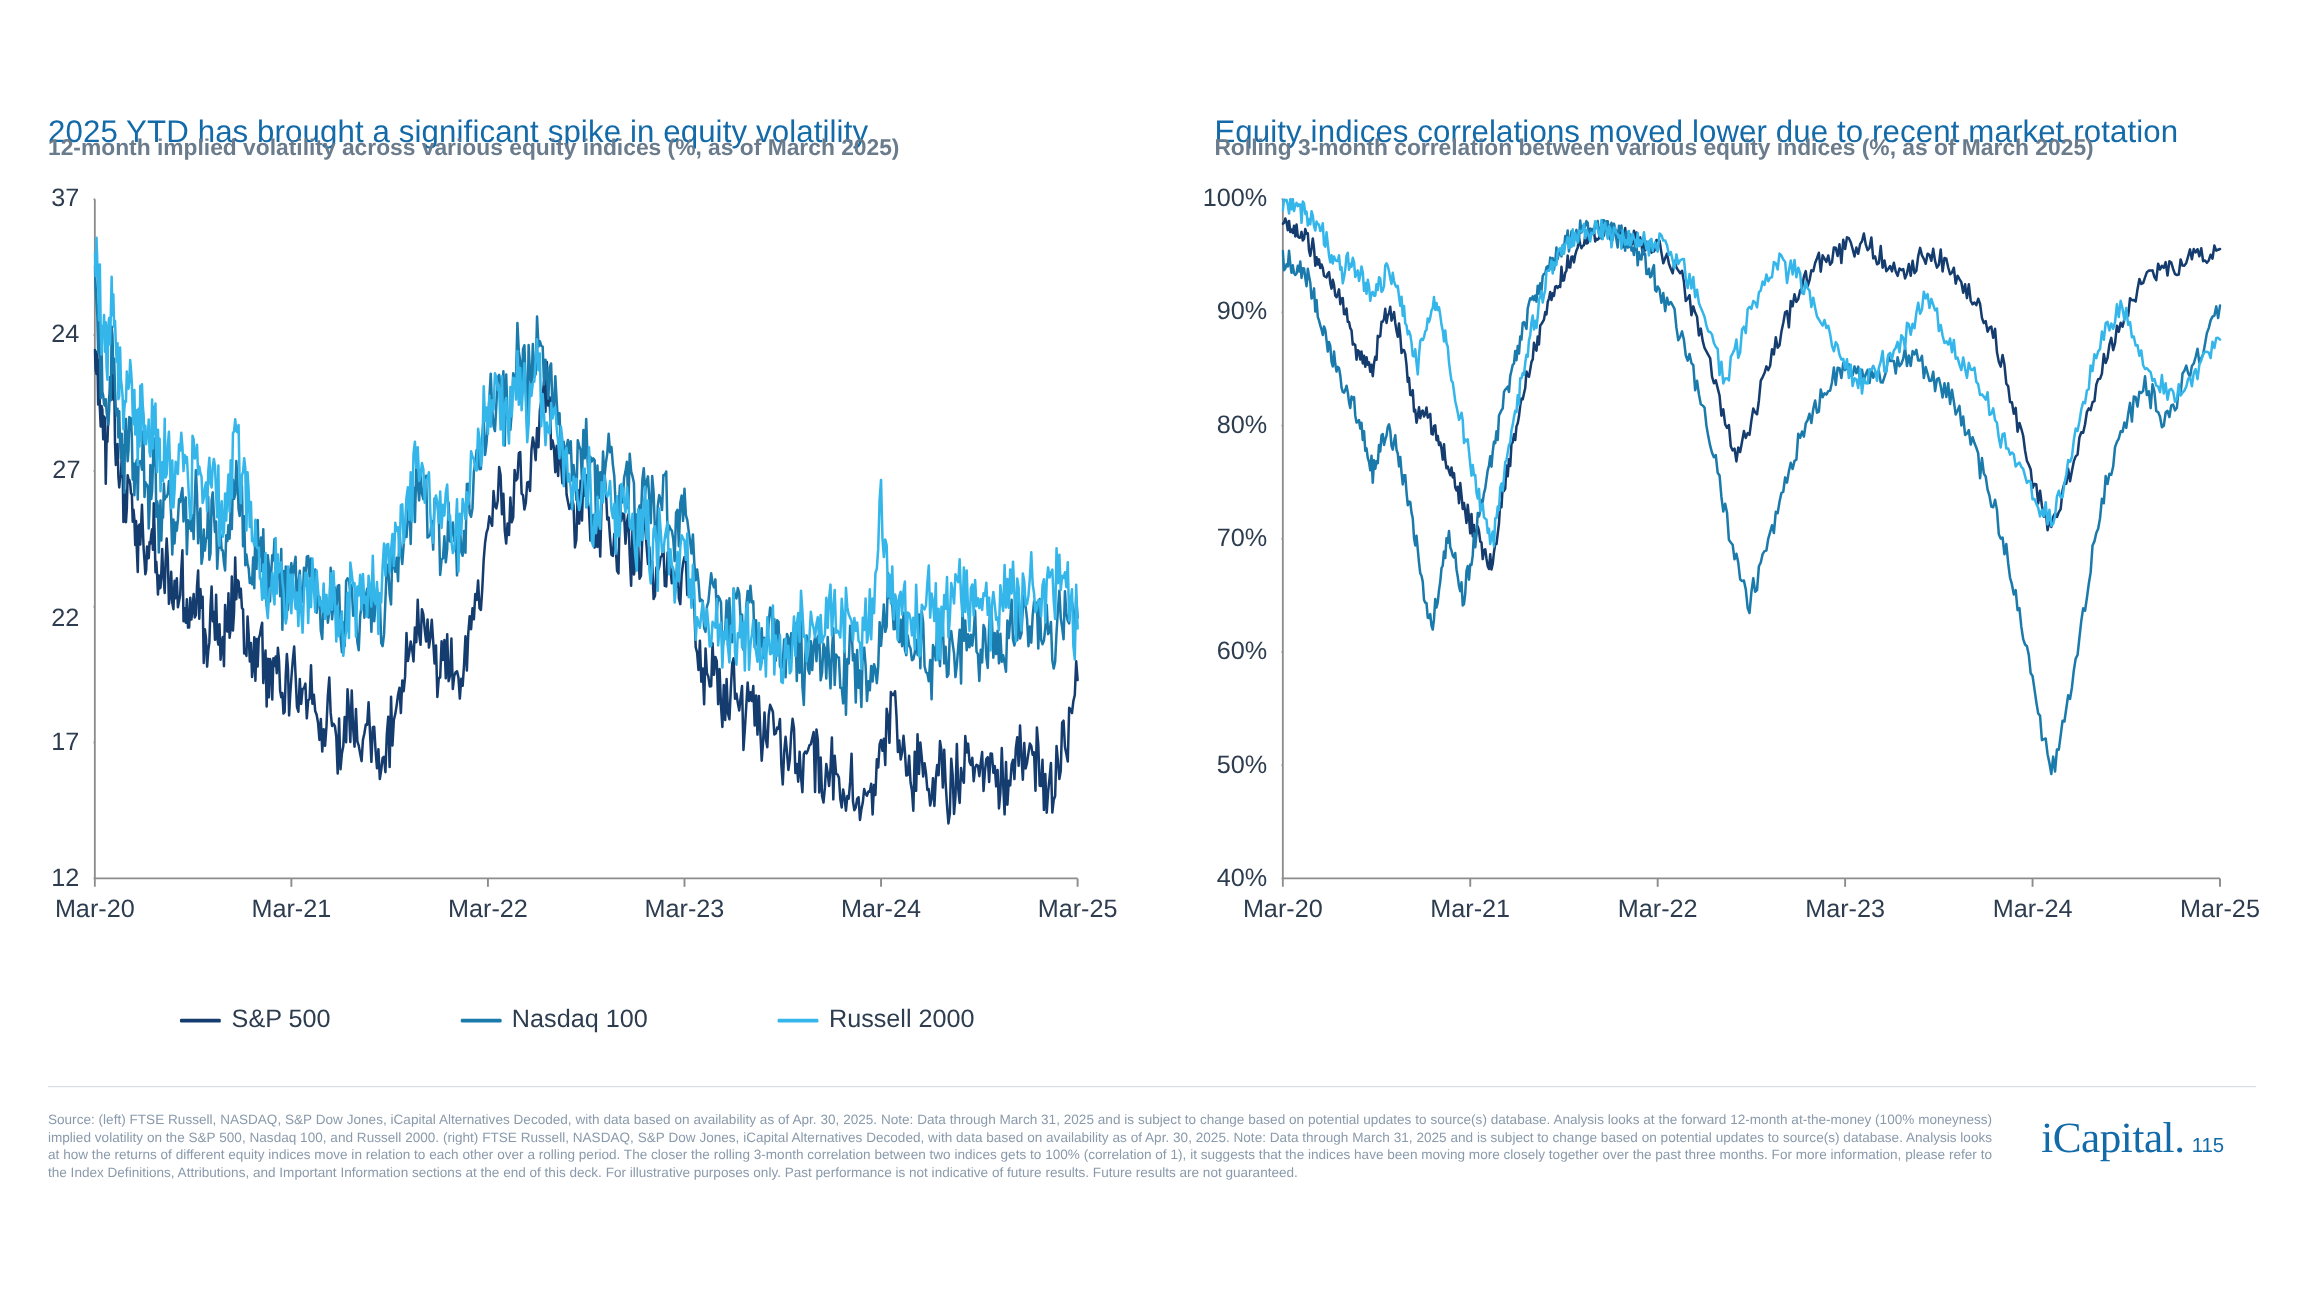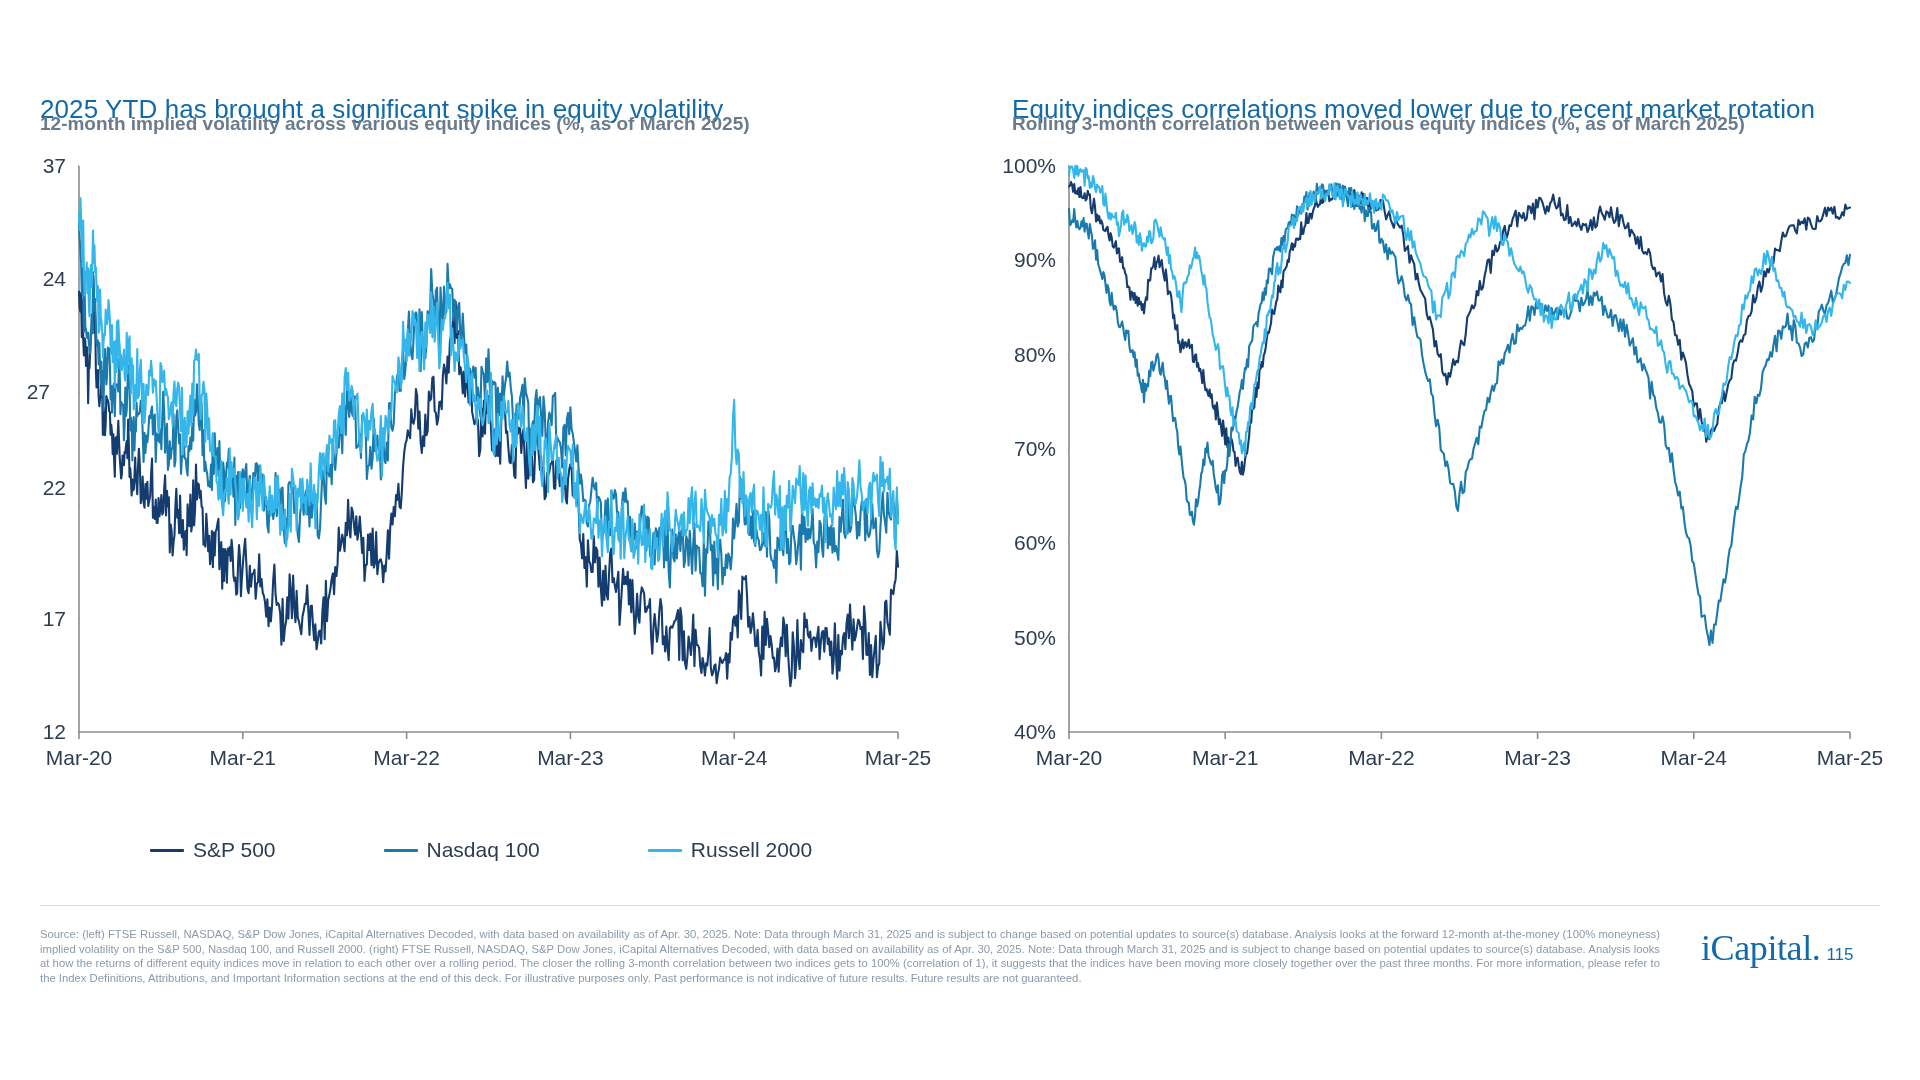--- a/index.html
+++ b/index.html
@@ -145,22 +145,22 @@
             <line x1="492.4" y1="567" x2="492.4" y2="574" stroke="#8c8c8c" stroke-width="1.6"></line>
             <line x1="656.2" y1="567" x2="656.2" y2="574" stroke="#8c8c8c" stroke-width="1.6"></line>
             <line x1="820" y1="567" x2="820" y2="574" stroke="#8c8c8c" stroke-width="1.6"></line>
             <path d="M1.00,126.67L1.70,142.68L2.40,146.60L3.11,127.95L3.81,172.11L4.51,135.22L5.21,174.76L5.91,190.37L6.62,173.26L7.32,176.39L8.02,200.98L8.72,182.12L9.42,183.38L10.13,238.17L10.83,202.54L11.53,203.11L12.23,182.91L12.93,166.50L13.64,162.84L14.34,151.43L15.04,153.75L15.74,138.38L16.44,168.01L17.15,150.04L17.85,204.28L18.55,222.39L19.25,220.41L19.95,204.95L20.66,232.09L21.36,241.18L22.06,232.74L22.76,232.16L23.46,215.06L24.17,222.99L24.87,270.01L25.57,243.15L26.27,250.91L26.97,270.21L27.68,258.92L28.38,231.01L29.08,234.35L29.78,234.97L30.48,238.09L31.19,246.21L31.89,246.98L32.59,269.80L33.29,259.78L33.99,267.75L34.70,289.19L35.40,269.23L36.10,294.74L36.80,311.64L37.50,273.46L38.21,272.06L38.91,288.70L39.61,272.37L40.31,255.72L41.01,274.86L41.72,292.59L42.42,302.17L43.12,313.45L43.82,309.93L44.52,290.52L45.23,293.84L45.93,300.11L46.63,286.74L47.33,287.95L48.03,280.70L48.74,276.03L49.44,293.12L50.14,254.46L50.84,278.34L51.54,311.92L52.25,303.09L52.95,314.52L53.65,330.42L54.35,314.50L55.05,325.45L55.76,324.58L56.46,311.57L57.16,292.56L57.86,311.46L58.56,319.75L59.27,329.13L59.97,303.28L60.90,283.80L61.84,300.38L62.78,338.21L63.71,331.59L64.65,311.46L65.58,337.23L66.52,342.63L67.46,318.99L68.39,333.58L69.33,316.90L70.26,340.96L71.20,335.83L72.14,331.09L73.07,310.13L74.01,293.54L74.94,352.79L75.88,341.94L76.82,353.90L77.75,334.48L78.69,358.01L79.62,357.98L80.56,333.16L81.50,351.27L82.43,342.63L83.37,330.00L84.30,349.54L85.24,347.44L86.18,323.64L87.11,310.42L88.05,350.57L88.98,325.74L89.92,341.39L90.86,332.34L91.79,387.41L92.73,359.48L93.66,366.73L94.60,390.51L95.54,377.33L96.47,370.33L97.41,340.85L98.34,323.76L99.28,352.75L100.22,345.00L101.15,368.11L102.09,330.60L103.02,366.20L103.96,372.17L104.90,355.13L105.83,384.69L106.77,370.61L107.70,365.76L108.64,390.09L109.58,339.19L110.51,358.69L111.45,361.26L112.38,329.43L113.32,366.48L114.26,358.45L115.19,315.36L116.13,360.36L117.06,344.80L118.00,299.52L118.94,334.35L119.87,318.37L120.81,319.53L121.74,333.00L122.68,325.71L123.62,341.67L124.55,342.79L125.49,379.63L126.42,375.91L127.36,381.59L128.30,348.85L129.23,363.96L130.17,386.28L131.10,370.85L132.04,399.20L132.98,390.32L133.91,365.96L134.85,402.21L135.78,367.44L136.72,390.46L137.66,366.72L138.59,364.17L139.53,358.32L140.46,353.90L141.40,404.25L142.34,388.31L143.27,377.11L144.21,423.74L145.14,383.97L146.08,416.00L147.02,384.15L147.95,387.63L148.89,417.81L149.82,383.65L150.76,390.07L151.70,382.18L152.63,396.07L153.57,374.76L154.50,385.33L155.44,410.70L156.38,416.06L157.31,412.57L158.25,429.65L159.18,428.37L160.12,397.89L161.06,380.03L161.99,392.17L162.93,431.13L163.86,413.71L164.80,400.18L165.97,385.40L167.14,373.84L168.31,397.58L169.48,424.05L170.65,428.14L171.82,400.86L172.99,421.64L174.16,409.11L175.33,408.57L176.50,404.70L177.67,433.63L178.84,418.56L180.01,417.38L181.18,389.42L182.35,421.44L183.52,413.94L184.69,427.56L185.86,430.64L187.03,437.22L188.20,451.66L189.37,434.26L190.54,461.29L191.71,442.64L192.88,456.53L194.05,440.36L195.22,414.64L196.39,399.57L197.56,429.08L198.73,439.99L199.90,438.09L201.07,440.03L202.24,448.92L203.41,479.63L204.58,433.74L205.75,476.07L206.92,462.89L208.09,456.68L209.26,432.42L210.43,453.58L211.60,409.35L212.77,426.47L213.94,453.24L215.11,410.48L216.28,441.72L217.45,457.18L218.62,425.84L219.79,452.92L220.96,456.35L222.13,462.98L223.30,469.27L224.47,451.48L225.64,446.29L226.81,438.81L227.98,438.99L229.15,420.23L230.32,445.20L231.49,469.88L232.66,441.00L233.83,440.65L235.00,460.83L236.17,475.25L237.34,459.32L238.51,484.22L239.68,476.48L240.85,466.60L242.02,465.65L243.19,478.53L244.36,446.71L245.53,432.38L246.70,474.12L247.87,415.68L249.04,456.26L250.21,435.01L251.38,430.07L252.55,422.81L253.72,413.86L254.89,408.20L256.06,429.22L257.23,402.11L258.40,411.03L259.57,398.88L260.74,362.57L261.91,385.79L263.08,379.02L264.25,369.67L265.42,375.53L266.59,386.22L267.76,357.85L268.93,370.19L270.10,334.76L271.27,363.48L272.44,372.38L273.61,342.62L274.78,346.89L275.95,359.85L277.12,369.64L278.29,351.36L279.46,374.67L280.63,366.22L281.80,351.54L282.97,369.05L284.14,387.87L285.31,372.85L286.48,415.83L287.65,399.98L288.82,399.60L289.99,369.46L291.16,384.89L292.33,368.43L293.50,400.21L294.67,363.52L295.84,402.58L297.01,398.07L298.18,367.16L299.35,409.19L300.52,398.26L301.69,395.23L302.86,394.43L304.03,399.46L305.20,417.14L306.37,400.55L307.54,406.50L308.71,388.92L309.88,365.25L311.05,393.65L312.22,362.80L313.39,348.59L314.56,359.38L315.73,341.98L316.90,351.13L318.07,330.03L319.24,334.88L320.41,318.76L321.58,341.79L322.75,343.21L323.92,325.34L325.09,301.08L326.26,287.09L327.43,278.87L328.60,275.29L329.77,265.29L330.94,269.72L332.11,273.16L333.28,244.23L334.45,256.83L335.62,258.68L336.79,252.17L337.96,224.15L339.13,230.75L340.30,263.58L341.47,246.47L342.64,277.12L343.81,287.95L344.98,271.18L346.15,280.90L347.32,249.61L348.49,270.12L349.66,266.11L350.83,226.66L352.00,235.36L353.17,233.70L354.34,212.71L355.51,211.70L356.68,246.36L357.85,247.60L359.02,259.64L360.19,253.88L361.36,236.98L362.53,236.59L363.70,244.12L364.87,210.16L366.04,199.56L367.21,206.28L368.38,218.47L369.55,191.67L370.72,207.61L371.89,176.90L373.06,169.47L374.23,164.70L375.40,152.65L376.57,178.11L377.74,136.71L378.91,173.01L380.08,166.08L381.25,209.21L382.42,201.98L383.59,207.83L384.76,228.49L385.93,206.57L387.10,231.69L388.27,203.14L389.44,219.95L390.61,237.67L391.78,229.43L392.95,211.04L394.12,246.88L395.29,253.10L396.46,259.18L397.63,256.40L398.80,250.93L399.97,256.23L401.14,291.15L402.31,284.52L403.48,243.27L404.65,271.34L405.82,235.63L406.99,268.68L408.16,229.40L409.33,248.06L410.50,231.07L411.67,252.36L412.84,259.82L414.01,285.51L415.18,272.32L416.35,264.28L417.52,291.32L418.69,279.04L419.86,290.84L421.03,269.75L422.20,298.80L423.37,252.88L424.54,238.37L425.71,229.63L426.88,242.68L428.05,267.92L429.22,266.29L430.39,283.49L431.56,297.25L432.73,298.25L433.90,279.94L435.07,289.82L436.24,310.78L437.41,312.88L438.58,252.91L439.75,269.09L440.92,262.91L442.09,263.78L443.26,288.07L444.43,270.40L445.60,263.72L446.77,297.77L447.94,323.04L449.11,273.87L450.28,313.71L451.45,305.79L452.62,291.81L453.79,287.76L454.96,317.26L456.13,314.79L457.30,281.31L458.47,266.17L459.64,273.65L460.81,289.91L461.98,305.00L463.15,291.02L464.32,316.80L465.49,302.92L466.66,334.21L467.83,331.45L469.00,308.02L470.17,310.59L471.34,307.27L472.51,299.10L473.68,298.37L474.85,290.82L476.02,323.20L477.19,323.72L478.36,295.40L479.53,306.03L480.70,308.46L481.87,321.10L483.04,310.51L484.21,315.00L485.38,324.47L486.55,298.22L487.72,333.56L488.89,338.44L490.06,314.16L491.23,304.26L492.40,299.27L493.57,301.87L494.74,330.74L495.91,323.58L497.08,332.30L498.25,332.06L499.42,335.15L500.59,341.01L501.76,374.33L502.93,378.88L504.10,393.36L505.27,369.04L506.44,403.02L507.61,392.12L508.78,421.78L509.95,375.40L511.12,396.07L512.29,398.71L513.46,407.01L514.63,406.91L515.80,371.09L516.97,397.36L518.14,382.51L519.31,386.01L520.48,421.74L521.65,392.58L522.82,422.77L523.99,440.74L525.16,405.84L526.33,434.96L527.50,400.90L528.67,429.78L529.84,434.43L531.01,409.49L532.18,387.92L533.35,383.55L534.52,417.32L535.69,413.07L536.86,420.89L538.03,426.99L539.20,416.32L540.37,406.75L541.54,459.97L542.71,442.72L543.88,423.41L545.05,403.82L546.22,419.15L547.39,411.89L548.56,419.25L549.73,406.70L550.90,439.51L552.07,414.67L553.24,447.15L554.41,415.08L555.58,444.14L556.75,468.92L557.92,452.87L559.09,428.80L560.26,451.51L561.43,457.66L562.60,430.96L563.77,422.39L564.94,425.19L566.11,428.35L567.28,447.00L568.45,446.25L569.62,441.29L570.79,442.47L571.96,434.14L573.13,472.44L574.30,488.72L575.47,461.77L576.64,449.05L577.81,461.78L578.98,476.65L580.15,468.20L581.32,446.47L582.49,434.01L583.66,441.97L584.83,479.15L586.00,471.58L587.17,486.39L588.34,461.53L589.51,482.59L590.68,495.27L591.85,463.40L593.02,461.39L594.19,462.79L595.36,459.93L596.53,456.12L597.70,455.26L598.87,450.03L600.04,445.03L601.21,495.07L602.38,442.94L603.55,452.03L604.72,495.34L605.89,466.29L607.06,498.32L608.23,503.82L609.40,491.57L610.57,471.59L611.74,479.10L612.91,490.02L614.08,475.38L615.25,449.56L616.42,501.13L617.59,464.89L618.76,479.90L619.93,480.32L621.10,483.02L622.27,500.85L623.44,507.87L624.61,492.95L625.78,499.51L626.95,510.54L628.12,498.34L629.29,500.49L630.46,486.38L631.63,463.06L632.80,502.66L633.97,510.20L635.14,507.84L636.31,500.62L637.48,499.36L638.65,518.25L639.82,509.36L640.99,503.76L642.16,492.49L643.33,496.47L644.50,498.03L645.67,494.54L646.84,494.76L648.01,488.06L649.18,513.72L650.35,489.09L651.52,497.50L652.69,467.75L653.86,474.59L655.03,455.13L656.20,451.68L657.37,460.70L658.54,450.63L659.71,472.42L660.88,425.66L662.05,432.49L663.22,454.02L664.39,411.63L665.56,414.24L666.73,414.17L667.90,411.03L669.07,431.52L670.24,461.66L671.41,452.14L672.58,467.93L673.75,461.89L674.92,448.19L676.09,461.32L677.26,481.21L678.43,480.86L679.60,464.77L680.77,486.91L681.94,493.75L683.11,510.57L684.28,461.48L685.45,494.03L686.62,446.85L687.79,479.87L688.96,453.78L690.13,465.85L691.30,482.11L692.47,471.01L693.64,479.30L694.81,493.27L695.98,492.56L697.15,506.29L698.32,500.52L699.49,483.46L700.66,506.66L701.83,483.99L703.00,472.50L704.17,481.10L705.34,452.60L706.51,460.15L707.68,491.23L708.85,459.81L710.02,487.50L711.19,506.27L712.36,521.20L713.53,512.95L714.70,467.20L715.87,480.88L717.04,513.23L718.21,498.65L719.38,455.04L720.55,492.79L721.72,504.07L722.89,475.03L724.06,483.81L725.23,487.33L726.40,448.39L727.57,462.09L728.74,454.70L729.91,469.72L731.08,472.49L732.25,466.52L733.42,485.99L734.59,474.76L735.76,472.29L736.93,472.91L738.10,481.84L739.27,470.85L740.44,461.74L741.61,494.15L742.78,477.59L743.95,467.49L745.12,465.97L746.29,486.71L747.46,462.92L748.63,463.20L749.80,478.92L750.97,473.42L752.14,490.25L753.31,476.62L754.48,508.75L755.65,495.79L756.82,458.32L757.99,488.94L759.16,513.62L760.33,470.06L761.50,505.58L762.67,485.70L763.84,489.50L765.01,472.06L766.18,468.15L767.35,484.25L768.52,458.58L769.69,449.45L770.86,473.10L772.03,439.65L773.20,465.26L774.37,484.69L775.54,454.27L776.71,475.46L777.88,470.58L779.05,462.38L780.22,454.63L781.39,456.52L782.56,464.05L783.73,462.00L784.90,493.91L786.07,441.20L787.24,455.79L788.41,489.78L789.58,489.96L790.75,468.14L791.92,509.88L793.09,479.97L794.26,512.26L795.43,494.94L796.60,483.67L797.77,470.90L798.94,512.15L800.11,501.42L801.28,498.32L802.45,456.68L803.62,468.81L804.79,484.15L805.96,477.29L807.13,437.10L808.30,435.58L809.47,457.53L810.64,463.33L811.81,469.63L812.98,424.75L814.15,426.22L815.32,429.16L816.49,419.14L817.66,414.15L818.83,386.04L820.00,401.73" fill="none" stroke="#153c6e" stroke-width="2.1" stroke-linejoin="round" stroke-linecap="round"></path>
             <path d="M1.00,56.76L1.70,74.05L2.40,86.11L3.11,97.59L3.81,128.64L4.51,98.69L5.21,122.84L5.91,166.86L6.62,120.95L7.32,161.72L8.02,164.59L8.72,171.75L9.42,173.03L10.13,167.68L10.83,178.09L11.53,183.44L12.23,188.82L12.93,177.02L13.64,149.24L14.34,168.54L15.04,107.18L15.74,114.57L16.44,145.99L17.15,133.95L17.85,159.11L18.55,176.79L19.25,181.16L19.95,175.63L20.66,199.45L21.36,177.80L22.06,204.56L22.76,216.92L23.46,196.51L24.17,229.96L24.87,206.12L25.57,245.60L26.27,184.75L26.97,184.06L27.68,202.65L28.38,219.34L29.08,210.30L29.78,182.52L30.48,187.15L31.19,183.51L31.89,199.84L32.59,234.48L33.29,221.17L33.99,247.71L34.70,228.04L35.40,220.72L36.10,218.20L36.80,251.23L37.50,220.23L38.21,220.51L38.91,219.29L39.61,220.87L40.31,226.43L41.01,194.79L41.72,207.75L42.42,249.09L43.12,236.72L43.82,239.57L44.52,238.90L45.23,241.26L45.93,275.32L46.63,258.66L47.33,222.51L48.03,250.86L48.74,244.77L49.44,223.00L50.14,200.41L50.84,223.00L51.54,214.31L52.25,265.56L52.95,252.66L53.65,257.58L54.35,295.48L55.05,268.37L55.76,252.11L56.46,285.46L57.16,262.79L57.86,266.36L58.56,237.87L59.27,251.21L59.97,249.29L60.90,249.08L61.84,246.39L62.78,235.89L63.71,246.09L64.65,265.67L65.58,297.03L66.52,267.96L67.46,287.96L68.39,270.44L69.33,277.29L70.26,267.85L71.20,251.01L72.14,253.40L73.07,246.65L74.01,241.59L74.94,269.55L75.88,253.25L76.82,249.48L77.75,296.94L78.69,268.55L79.62,275.49L80.56,269.46L81.50,277.50L82.43,264.32L83.37,284.23L84.30,251.77L85.24,226.78L86.18,246.54L87.11,287.75L88.05,269.34L88.98,258.77L89.92,304.86L90.86,299.21L91.79,276.22L92.73,293.76L93.66,284.16L94.60,282.88L95.54,249.04L96.47,301.54L97.41,296.13L98.34,252.02L99.28,245.32L100.22,263.37L101.15,278.35L102.09,269.66L103.02,308.85L103.96,291.60L104.90,291.43L105.83,280.65L106.77,293.56L107.70,293.66L108.64,304.31L109.58,310.38L110.51,281.04L111.45,285.87L112.38,272.63L113.32,283.94L114.26,258.98L115.19,275.78L116.13,234.79L117.06,250.70L118.00,246.87L118.94,219.26L119.87,236.42L120.81,259.30L121.74,264.94L122.68,231.72L123.62,240.41L124.55,290.13L125.49,265.13L126.42,306.10L127.36,297.16L128.30,304.77L129.23,308.76L130.17,320.90L131.10,316.75L132.04,321.96L132.98,299.59L133.91,325.10L134.85,269.47L135.78,309.05L136.72,268.40L137.66,300.32L138.59,296.62L139.53,282.96L140.46,311.03L141.40,275.95L142.34,317.18L143.27,330.01L144.21,339.72L145.14,297.65L146.08,306.75L147.02,336.30L147.95,313.38L148.89,297.78L149.82,302.07L150.76,284.13L151.70,315.51L152.63,319.53L153.57,304.17L154.50,305.47L155.44,331.75L156.38,292.53L157.31,359.87L158.25,310.89L159.18,343.65L160.12,307.04L161.06,320.26L161.99,343.30L162.93,330.17L163.86,310.16L164.80,304.27L165.97,317.00L167.14,306.88L168.31,299.02L169.48,342.52L170.65,320.69L171.82,310.70L172.99,335.11L174.16,336.39L175.33,308.10L176.50,322.93L177.67,298.79L178.84,298.33L180.01,315.99L181.18,300.45L182.35,309.91L183.52,328.51L184.69,309.63L185.86,345.67L187.03,331.96L188.20,332.19L189.37,360.70L190.54,367.47L191.71,332.33L192.88,339.41L194.05,334.83L195.22,353.88L196.39,344.92L197.56,308.08L198.73,351.09L199.90,337.45L201.07,324.63L202.24,346.15L203.41,323.34L204.58,322.50L205.75,364.89L206.92,378.52L208.09,353.53L209.26,373.37L210.43,319.24L211.60,316.95L212.77,318.53L213.94,327.94L215.11,322.48L216.28,348.02L217.45,342.68L218.62,348.78L219.79,370.00L220.96,376.86L222.13,348.56L223.30,340.24L224.47,330.21L225.64,349.81L226.81,331.73L227.98,325.52L229.15,349.48L230.32,328.13L231.49,361.43L232.66,325.07L233.83,352.73L235.00,338.67L236.17,325.24L237.34,336.21L238.51,332.32L239.68,370.64L240.85,373.47L242.02,363.65L243.19,334.96L244.36,305.48L245.53,308.68L246.70,330.20L247.87,338.77L249.04,292.57L250.21,305.57L251.38,311.47L252.55,299.89L253.72,319.25L254.89,277.45L256.06,294.21L257.23,305.01L258.40,288.97L259.57,272.63L260.74,282.56L261.91,265.91L263.08,250.30L264.25,288.33L265.42,237.69L266.59,241.90L267.76,270.07L268.93,225.22L270.10,237.39L271.27,252.03L272.44,229.72L273.61,245.95L274.78,251.01L275.95,234.80L277.12,231.43L278.29,283.01L279.46,282.04L280.63,280.17L281.80,269.10L282.97,293.00L284.14,250.37L285.31,253.65L286.48,254.20L287.65,265.00L288.82,314.09L289.99,301.18L291.16,300.26L292.33,281.88L293.50,303.60L294.67,292.30L295.84,253.83L297.01,286.26L298.18,280.13L299.35,270.46L300.52,285.81L301.69,278.76L302.86,314.45L304.03,283.83L305.20,270.41L306.37,294.79L307.54,298.09L308.71,277.57L309.88,295.52L311.05,238.29L312.22,238.05L313.39,262.69L314.56,265.68L315.73,258.65L316.90,228.05L318.07,220.80L319.24,210.00L320.41,210.17L321.58,225.95L322.75,225.77L323.92,197.78L325.09,182.88L326.26,214.07L327.43,204.15L328.60,187.14L329.77,167.52L330.94,146.54L332.11,175.28L333.28,189.75L334.45,194.24L335.62,172.38L336.79,149.68L337.96,147.39L339.13,155.73L340.30,188.26L341.47,144.34L342.64,206.14L343.81,147.01L344.98,183.14L346.15,185.05L347.32,193.15L348.49,178.08L349.66,146.02L350.83,149.80L352.00,150.28L353.17,104.12L354.34,128.04L355.51,135.68L356.68,170.69L357.85,125.90L359.02,122.67L360.19,160.12L361.36,192.13L362.53,122.60L363.70,146.86L364.87,158.16L366.04,121.59L367.21,149.47L368.38,146.67L369.55,98.70L370.72,123.81L371.89,119.28L373.06,123.27L374.23,123.78L375.40,155.38L376.57,134.80L377.74,144.90L378.91,167.30L380.08,141.28L381.25,137.88L382.42,176.27L383.59,175.33L384.76,148.57L385.93,170.05L387.10,188.22L388.27,179.44L389.44,211.93L390.61,214.58L391.78,203.20L392.95,216.17L394.12,207.97L395.29,201.63L396.46,212.79L397.63,202.74L398.80,235.49L399.97,222.53L401.14,234.68L402.31,251.55L403.48,201.78L404.65,206.51L405.82,209.81L406.99,235.48L408.16,193.31L409.33,216.93L410.50,184.24L411.67,219.55L412.84,237.44L414.01,215.71L415.18,219.47L416.35,216.98L417.52,218.52L418.69,270.07L419.86,222.87L421.03,250.12L422.20,228.46L423.37,247.44L424.54,211.24L425.71,232.48L426.88,220.77L428.05,212.96L429.22,196.55L430.39,211.81L431.56,207.49L432.73,222.14L433.90,231.69L435.07,256.18L436.24,256.07L437.41,261.69L438.58,239.54L439.75,254.30L440.92,252.77L442.09,233.04L443.26,227.78L444.43,219.79L445.60,258.60L446.77,213.19L447.94,227.74L449.11,232.00L450.28,237.43L451.45,291.00L452.62,263.92L453.79,262.79L454.96,256.22L456.13,266.13L457.30,235.01L458.47,225.14L459.64,246.53L460.81,236.52L461.98,231.97L463.15,251.76L464.32,270.88L465.49,231.60L466.66,244.82L467.83,278.69L469.00,285.73L470.17,256.55L471.34,247.61L472.51,251.55L473.68,260.07L474.85,230.79L476.02,230.96L477.19,227.93L478.36,283.19L479.53,272.86L480.70,275.59L481.87,277.25L483.04,284.14L484.21,302.56L485.38,262.17L486.55,259.92L487.72,290.15L488.89,254.13L490.06,247.92L491.23,269.11L492.40,242.27L493.57,264.27L494.74,268.49L495.91,277.74L497.08,286.08L498.25,296.33L499.42,280.36L500.59,304.19L501.76,318.58L502.93,309.54L504.10,319.67L505.27,336.06L506.44,334.68L507.61,335.76L508.78,358.37L509.95,361.45L511.12,340.30L512.29,336.70L513.46,324.37L514.63,312.72L515.80,320.86L516.97,324.36L518.14,317.82L519.31,344.90L520.48,331.70L521.65,333.77L522.82,336.99L523.99,375.44L525.16,368.06L526.33,361.22L527.50,335.44L528.67,373.15L529.84,333.61L531.01,367.64L532.18,370.25L533.35,325.44L534.52,331.74L535.69,333.72L536.86,325.11L538.03,329.56L539.20,351.57L540.37,347.19L541.54,376.44L542.71,374.96L543.88,340.49L545.05,327.47L546.22,337.01L547.39,323.23L548.56,337.10L549.73,336.12L550.90,374.27L552.07,351.90L553.24,372.76L554.41,376.64L555.58,373.48L556.75,358.50L557.92,383.41L559.09,366.47L560.26,379.37L561.43,370.58L562.60,353.39L563.77,341.29L564.94,342.43L566.11,364.25L567.28,350.90L568.45,385.51L569.62,351.84L570.79,353.24L571.96,390.14L573.13,392.28L574.30,387.43L575.47,367.85L576.64,399.35L577.81,363.38L578.98,366.46L580.15,386.65L581.32,362.78L582.49,369.59L583.66,366.98L584.83,354.48L586.00,402.50L587.17,358.19L588.34,395.54L589.51,352.79L590.68,406.96L591.85,422.47L593.02,381.70L594.19,364.66L595.36,392.87L596.53,396.40L597.70,369.32L598.87,393.42L600.04,372.66L601.21,366.00L602.38,385.99L603.55,365.26L604.72,364.14L605.89,401.95L607.06,395.71L608.23,371.37L609.40,375.25L610.57,400.41L611.74,365.91L612.91,385.26L614.08,408.63L615.25,378.45L616.42,358.47L617.59,405.74L618.76,380.47L619.93,382.66L621.10,382.85L622.27,408.22L623.44,408.27L624.61,421.18L625.78,376.88L626.95,430.61L628.12,384.10L629.29,387.96L630.46,356.54L631.63,356.85L632.80,385.27L633.97,380.26L635.14,420.44L636.31,376.61L637.48,408.18L638.65,393.63L639.82,424.16L640.99,375.87L642.16,374.70L643.33,389.63L644.50,419.18L645.67,402.80L646.84,410.26L648.01,389.91L649.18,402.95L650.35,388.45L651.52,392.56L652.69,404.32L653.86,390.24L655.03,353.45L656.20,373.20L657.37,357.30L658.54,338.70L659.71,361.51L660.88,357.14L662.05,312.41L663.22,333.37L664.39,326.58L665.56,338.58L666.73,359.35L667.90,359.09L669.07,335.61L670.24,367.36L671.41,370.12L672.58,351.46L673.75,373.47L674.92,345.57L676.09,376.33L677.26,380.95L678.43,364.69L679.60,372.79L680.77,375.34L681.94,385.12L683.11,384.28L684.28,379.25L685.45,368.35L686.62,380.73L687.79,347.10L688.96,391.82L690.13,344.11L691.30,353.68L692.47,390.06L693.64,395.24L694.81,396.09L695.98,402.74L697.15,385.05L698.32,417.60L699.49,372.56L700.66,375.86L701.83,385.20L703.00,356.31L704.17,376.92L705.34,390.14L706.51,351.04L707.68,356.31L708.85,387.85L710.02,374.05L711.19,399.17L712.36,396.95L713.53,362.62L714.70,360.86L715.87,371.27L717.04,379.46L718.21,399.24L719.38,389.07L720.55,374.08L721.72,359.73L722.89,404.65L724.06,341.08L725.23,369.05L726.40,352.03L727.57,376.89L728.74,363.61L729.91,374.46L731.08,363.93L732.25,373.09L733.42,361.47L734.59,343.94L735.76,378.02L736.93,380.13L738.10,402.52L739.27,376.47L740.44,387.07L741.61,355.90L742.78,359.18L743.95,382.49L745.12,391.63L746.29,356.54L747.46,342.10L748.63,352.23L749.80,383.09L750.97,362.49L752.14,380.05L753.31,360.61L754.48,387.79L755.65,363.12L756.82,386.39L757.99,381.04L759.16,387.37L760.33,394.85L761.50,352.09L762.67,366.71L763.84,351.04L765.01,334.86L766.18,368.06L767.35,372.86L768.52,364.13L769.69,368.41L770.86,331.68L772.03,367.06L773.20,363.02L774.37,341.89L775.54,331.14L776.71,340.50L777.88,351.02L779.05,373.50L780.22,357.16L781.39,370.56L782.56,347.77L783.73,336.36L784.90,344.02L786.07,337.20L787.24,375.36L788.41,334.13L789.58,367.98L790.75,371.87L791.92,368.81L793.09,358.54L794.26,339.11L795.43,363.42L796.60,361.61L797.77,353.26L798.94,385.29L800.11,392.15L801.28,386.49L802.45,361.89L803.62,343.22L804.79,327.20L805.96,349.80L807.13,357.93L808.30,367.72L809.47,327.70L810.64,346.43L811.81,352.23L812.98,354.56L814.15,336.76L815.32,336.64L816.49,345.48L817.66,362.40L818.83,332.48L820.00,349.66" fill="none" stroke="#1a7aac" stroke-width="2.1" stroke-linejoin="round" stroke-linecap="round"></path>
             <path d="M1.00,46.60L1.70,65.27L2.40,33.16L3.11,54.40L3.81,70.61L4.51,101.94L5.21,55.50L5.91,107.13L6.62,130.49L7.32,106.68L8.02,114.54L8.72,97.57L9.42,128.18L10.13,103.48L10.83,141.46L11.53,151.37L12.23,107.36L12.93,100.01L13.64,121.85L14.34,97.43L15.04,65.56L15.74,97.62L16.44,80.38L17.15,107.16L17.85,102.38L18.55,122.27L19.25,136.52L19.95,120.98L20.66,167.71L21.36,165.05L22.06,124.58L22.76,151.39L23.46,156.73L24.17,165.33L24.87,192.77L25.57,175.87L26.27,169.01L26.97,169.87L27.68,144.56L28.38,157.80L29.08,158.90L29.78,152.71L30.48,135.03L31.19,143.68L31.89,154.88L32.59,180.04L33.29,188.60L33.99,160.04L34.70,197.14L35.40,181.55L36.10,176.92L36.80,222.44L37.50,175.70L38.21,207.11L38.91,156.57L39.61,202.13L40.31,155.30L41.01,173.53L41.72,181.11L42.42,204.55L43.12,189.78L43.82,205.12L44.52,196.22L45.23,197.52L45.93,184.51L46.63,211.45L47.33,215.49L48.03,205.55L48.74,167.89L49.44,208.49L50.14,174.01L50.84,196.50L51.54,171.29L52.25,213.77L52.95,228.43L53.65,193.22L54.35,215.43L55.05,200.62L55.76,244.41L56.46,222.94L57.16,220.26L57.86,235.89L58.56,219.63L59.27,184.04L59.97,232.87L60.90,230.32L61.84,206.09L62.78,194.84L63.71,223.85L64.65,258.51L65.58,218.74L66.52,257.80L67.46,243.98L68.39,219.88L69.33,223.73L70.26,230.05L71.20,205.50L72.14,210.52L73.07,195.73L74.01,207.27L74.94,227.59L75.88,214.26L76.82,220.52L77.75,215.73L78.69,234.21L79.62,252.54L80.56,267.57L81.50,264.26L82.43,198.11L83.37,201.06L84.30,217.05L85.24,214.51L86.18,205.67L87.11,230.39L88.05,223.78L88.98,229.28L89.92,231.98L90.86,254.18L91.79,250.47L92.73,241.63L93.66,237.16L94.60,261.05L95.54,228.22L96.47,216.54L97.41,238.09L98.34,241.21L99.28,223.82L100.22,217.44L101.15,223.25L102.09,246.93L103.02,265.96L103.96,222.84L104.90,289.52L105.83,262.96L106.77,252.74L107.70,282.32L108.64,277.54L109.58,246.18L110.51,268.82L111.45,246.83L112.38,230.52L113.32,261.53L114.26,218.47L115.19,249.68L116.13,195.90L117.06,194.39L118.00,184.45L118.94,194.30L119.87,195.23L120.81,189.08L121.74,239.21L122.68,254.40L123.62,230.97L124.55,228.35L125.49,216.82L126.42,225.06L127.36,277.04L128.30,228.65L129.23,244.14L130.17,274.10L131.10,253.37L132.04,285.91L132.98,284.30L133.91,289.41L134.85,268.17L135.78,290.69L136.72,291.98L137.66,291.28L138.59,316.74L139.53,318.42L140.46,334.79L141.40,305.46L142.34,333.27L143.27,295.75L144.21,341.29L145.14,350.19L146.08,333.55L147.02,325.14L147.95,326.04L148.89,312.52L149.82,330.53L150.76,338.66L151.70,283.32L152.63,329.55L153.57,297.02L154.50,311.93L155.44,309.78L156.38,303.46L157.31,319.26L158.25,327.12L159.18,344.51L160.12,354.51L161.06,349.18L161.99,307.06L162.93,336.83L163.86,314.02L164.80,346.00L165.97,313.72L167.14,330.72L168.31,342.22L169.48,328.76L170.65,356.73L171.82,314.38L172.99,344.16L174.16,362.32L175.33,328.52L176.50,312.37L177.67,312.91L178.84,354.22L180.01,317.07L181.18,340.92L182.35,300.40L183.52,323.47L184.69,344.84L185.86,310.36L187.03,326.57L188.20,339.50L189.37,336.03L190.54,344.71L191.71,321.33L192.88,350.71L194.05,330.55L195.22,347.08L196.39,345.72L197.56,312.71L198.73,343.13L199.90,310.79L201.07,334.43L202.24,369.64L203.41,339.95L204.58,365.29L205.75,353.88L206.92,344.53L208.09,381.55L209.26,368.45L210.43,361.17L211.60,328.98L212.77,366.73L213.94,303.73L215.11,312.91L216.28,323.37L217.45,320.86L218.62,365.64L219.79,323.70L220.96,331.16L222.13,313.97L223.30,343.28L224.47,313.43L225.64,337.39L226.81,332.23L227.98,348.88L229.15,314.74L230.32,324.87L231.49,340.50L232.66,298.21L233.83,335.29L235.00,338.42L236.17,320.04L237.34,363.25L238.51,329.34L239.68,337.15L240.85,306.97L242.02,287.97L243.19,314.79L244.36,288.84L245.53,288.37L246.70,311.77L247.87,293.41L249.04,280.03L250.21,306.60L251.38,270.58L252.55,277.46L253.72,274.40L254.89,298.15L256.06,256.03L257.23,255.19L258.40,287.77L259.57,271.41L260.74,249.75L261.91,241.06L263.08,268.15L264.25,228.49L265.42,269.30L266.59,212.95L267.76,203.06L268.93,224.88L270.10,207.71L271.27,235.75L272.44,231.18L273.61,220.91L274.78,226.12L275.95,253.87L277.12,235.08L278.29,233.41L279.46,228.51L280.63,263.35L281.80,280.39L282.97,287.34L284.14,253.43L285.31,247.91L286.48,254.21L287.65,270.85L288.82,244.53L289.99,274.95L291.16,255.70L292.33,264.56L293.50,245.58L294.67,238.81L295.84,268.18L297.01,264.56L298.18,286.26L299.35,295.98L300.52,292.76L301.69,275.97L302.86,251.14L304.03,311.28L305.20,263.08L306.37,279.90L307.54,250.88L308.71,256.46L309.88,267.61L311.05,245.29L312.22,255.32L313.39,246.06L314.56,210.98L315.73,215.56L316.90,217.83L318.07,226.11L319.24,227.11L320.41,192.24L321.58,200.40L322.75,223.00L323.92,213.76L325.09,156.81L326.26,185.77L327.43,174.61L328.60,196.54L329.77,164.50L330.94,190.61L332.11,168.49L333.28,176.43L334.45,146.06L335.62,149.25L336.79,160.02L337.96,158.03L339.13,192.97L340.30,148.49L341.47,206.05L342.64,172.61L343.81,166.74L344.98,185.42L346.15,204.48L347.32,157.44L348.49,181.79L349.66,149.80L350.83,150.68L352.00,167.88L353.17,127.41L354.34,172.21L355.51,141.59L356.68,176.80L357.85,157.99L359.02,137.72L360.19,170.09L361.36,203.44L362.53,188.52L363.70,155.21L364.87,164.97L366.04,153.92L367.21,153.17L368.38,134.68L369.55,117.70L370.72,143.50L371.89,129.65L373.06,190.26L374.23,163.33L375.40,180.96L376.57,206.07L377.74,187.18L378.91,194.68L380.08,196.22L381.25,170.84L382.42,183.70L383.59,175.98L384.76,174.33L385.93,191.87L387.10,202.89L388.27,217.04L389.44,190.42L390.61,200.89L391.78,240.08L392.95,211.62L394.12,208.14L395.29,236.46L396.46,230.01L397.63,241.94L398.80,259.44L399.97,232.20L401.14,243.48L402.31,234.05L403.48,252.27L404.65,260.07L405.82,253.77L406.99,241.69L408.16,225.83L409.33,225.53L410.50,257.98L411.67,255.54L412.84,207.81L414.01,234.34L415.18,286.36L416.35,290.15L417.52,263.17L418.69,279.38L419.86,248.94L421.03,271.55L422.20,275.75L423.37,236.79L424.54,253.72L425.71,231.18L426.88,245.03L428.05,248.93L429.22,246.13L430.39,235.91L431.56,260.06L432.73,266.69L433.90,254.89L435.07,296.35L436.24,248.63L437.41,282.11L438.58,278.48L439.75,238.28L440.92,241.94L442.09,252.49L443.26,262.07L444.43,241.04L445.60,253.37L446.77,273.74L447.94,276.22L449.11,263.13L450.28,283.26L451.45,298.88L452.62,310.54L453.79,259.41L454.96,289.67L456.13,260.11L457.30,285.06L458.47,257.18L459.64,240.73L460.81,283.92L461.98,252.14L463.15,309.63L464.32,321.21L465.49,307.04L466.66,276.00L467.83,273.50L469.00,285.31L470.17,327.24L471.34,258.79L472.51,276.24L473.68,295.03L474.85,294.84L476.02,282.87L477.19,275.93L478.36,270.02L479.53,313.54L480.70,292.68L481.87,306.00L483.04,308.50L484.21,337.11L485.38,323.67L486.55,295.03L487.72,319.30L488.89,290.95L490.06,281.04L491.23,283.63L492.40,285.72L493.57,301.51L494.74,279.57L495.91,332.62L497.08,318.01L498.25,341.43L499.42,305.71L500.59,327.06L501.76,368.18L502.93,349.40L504.10,354.70L505.27,358.10L506.44,346.53L507.61,337.17L508.78,351.84L509.95,357.02L511.12,342.42L512.29,355.78L513.46,373.66L514.63,373.10L515.80,353.20L516.97,355.12L518.14,358.04L519.31,334.24L520.48,372.93L521.65,356.83L522.82,353.89L523.99,391.16L525.16,361.52L526.33,367.67L527.50,351.33L528.67,374.70L529.84,387.07L531.01,356.45L532.18,362.14L533.35,325.57L534.52,379.10L535.69,388.89L536.86,362.77L538.03,366.14L539.20,348.24L540.37,374.48L541.54,353.56L542.71,393.70L543.88,342.46L545.05,336.87L546.22,393.09L547.39,372.09L548.56,363.86L549.73,351.86L550.90,372.59L552.07,377.94L553.24,386.46L554.41,354.19L555.58,393.01L556.75,387.68L557.92,376.60L559.09,367.73L560.26,398.82L561.43,349.38L562.60,366.91L563.77,380.21L564.94,379.47L566.11,339.49L567.28,396.99L568.45,364.57L569.62,381.62L570.79,378.02L571.96,364.26L573.13,403.20L574.30,404.11L575.47,387.59L576.64,367.19L577.81,383.42L578.98,373.24L580.15,396.07L581.32,393.92L582.49,369.00L583.66,348.86L584.83,381.58L586.00,355.34L587.17,345.90L588.34,369.74L589.51,327.30L590.68,344.65L591.85,365.69L593.02,364.80L594.19,386.26L595.36,372.35L596.53,365.91L597.70,344.75L598.87,354.07L600.04,358.67L601.21,366.01L602.38,355.08L603.55,349.26L604.72,370.52L605.89,347.42L607.06,370.49L608.23,366.14L609.40,364.06L610.57,333.10L611.74,358.25L612.91,333.65L614.08,322.20L615.25,364.54L616.42,341.15L617.59,326.58L618.76,362.25L619.93,360.46L621.10,362.55L622.27,366.28L623.44,333.94L624.61,348.63L625.78,378.12L626.95,324.86L628.12,341.40L629.29,347.12L630.46,349.76L631.63,352.56L632.80,368.64L633.97,350.01L635.14,360.72L636.31,353.79L637.48,369.04L638.65,370.77L639.82,392.40L640.99,349.84L642.16,359.97L643.33,333.80L644.50,370.51L645.67,363.75L646.84,326.02L648.01,367.69L649.18,333.84L650.35,346.02L651.52,312.62L652.69,308.81L653.86,291.98L655.03,251.29L656.20,234.92L657.37,283.18L658.54,299.20L659.71,284.53L660.88,289.19L662.05,332.22L663.22,313.93L664.39,337.87L665.56,307.15L666.73,351.22L667.90,330.33L669.07,335.08L670.24,368.51L671.41,331.87L672.58,328.09L673.75,347.02L674.92,327.62L676.09,319.58L677.26,379.22L678.43,345.49L679.60,346.27L680.77,351.06L681.94,364.56L683.11,349.76L684.28,375.93L685.45,322.24L686.62,353.81L687.79,382.02L688.96,381.10L690.13,338.89L691.30,341.16L692.47,342.85L693.64,339.44L694.81,320.52L695.98,306.32L697.15,349.66L698.32,329.54L699.49,336.49L700.66,352.56L701.83,320.97L703.00,385.08L704.17,342.27L705.34,383.96L706.51,340.69L707.68,364.84L708.85,330.79L710.02,342.37L711.19,315.76L712.36,366.12L713.53,350.62L714.70,320.91L715.87,327.57L717.04,337.92L718.21,313.48L719.38,316.85L720.55,320.10L721.72,301.08L722.89,332.80L724.06,348.49L725.23,307.93L726.40,344.99L727.57,310.39L728.74,343.98L729.91,360.85L731.08,325.09L732.25,322.11L733.42,347.89L734.59,318.34L735.76,340.13L736.93,333.49L738.10,341.76L739.27,334.12L740.44,343.24L741.61,329.41L742.78,331.40L743.95,320.57L745.12,347.38L746.29,333.03L747.46,376.96L748.63,339.37L749.80,328.28L750.97,338.72L752.14,351.55L753.31,349.59L754.48,360.27L755.65,322.63L756.82,336.55L757.99,344.18L759.16,305.93L760.33,341.22L761.50,317.55L762.67,341.43L763.84,309.50L765.01,329.56L766.18,303.05L767.35,329.89L768.52,369.59L769.69,317.09L770.86,324.93L772.03,349.54L773.20,360.49L774.37,312.98L775.54,319.26L776.71,339.51L777.88,338.17L779.05,331.20L780.22,316.49L781.39,295.25L782.56,321.67L783.73,329.61L784.90,345.16L786.07,342.32L787.24,335.21L788.41,335.40L789.58,348.41L790.75,322.76L791.92,317.70L793.09,353.72L794.26,319.35L795.43,307.82L796.60,316.25L797.77,312.53L798.94,309.66L800.11,335.80L801.28,350.90L802.45,291.92L803.62,321.04L804.79,297.22L805.96,326.64L807.13,314.90L808.30,316.60L809.47,311.88L810.64,324.27L811.81,303.46L812.98,352.26L814.15,335.92L815.32,326.00L816.49,373.47L817.66,384.48L818.83,322.40L820.00,358.71" fill="none" stroke="#34b6ea" stroke-width="2.1" stroke-linejoin="round" stroke-linecap="round"></path>
           </svg>
         <div class="ylabels" id="ylabels-0" style="left: 0px; top: 0px; width: 0px; height: 605px;">
             <div class="ylabel" style="top: 1px; right: 12px;">37</div>
             <div class="ylabel" style="top: 114.2px; right: 12px;">24</div>
-            <div class="ylabel" style="top: 227.4px; right: 28px; text-align: right;">27</div>
-            <div class="ylabel" style="top: 323px; right: 12px;">22</div>
+            <div class="ylabel" style="top: 227.4px; right: 11px; text-align: right;">27</div>
+            <div class="ylabel" style="top: 351px; right: 12px;">22</div>
             <div class="ylabel" style="top: 453.8px; right: 12px;">17</div>
             <div class="ylabel" style="top: 567px; right: 12px;">12</div>
           </div>
         <div class="xlabels" id="xlabels-0" style="left: 0px; top: 581px; width: 855px; height: 30px;">
             <div class="xlabel" style="left: 1px;">Mar-20</div>
             <div class="xlabel" style="left: 164.8px;">Mar-21</div>
             <div class="xlabel" style="left: 328.6px;">Mar-22</div>
             <div class="xlabel" style="left: 492.4px;">Mar-23</div>
             <div class="xlabel" style="left: 656.2px;">Mar-24</div>
             <div class="xlabel" style="left: 820px;">Mar-25</div>

